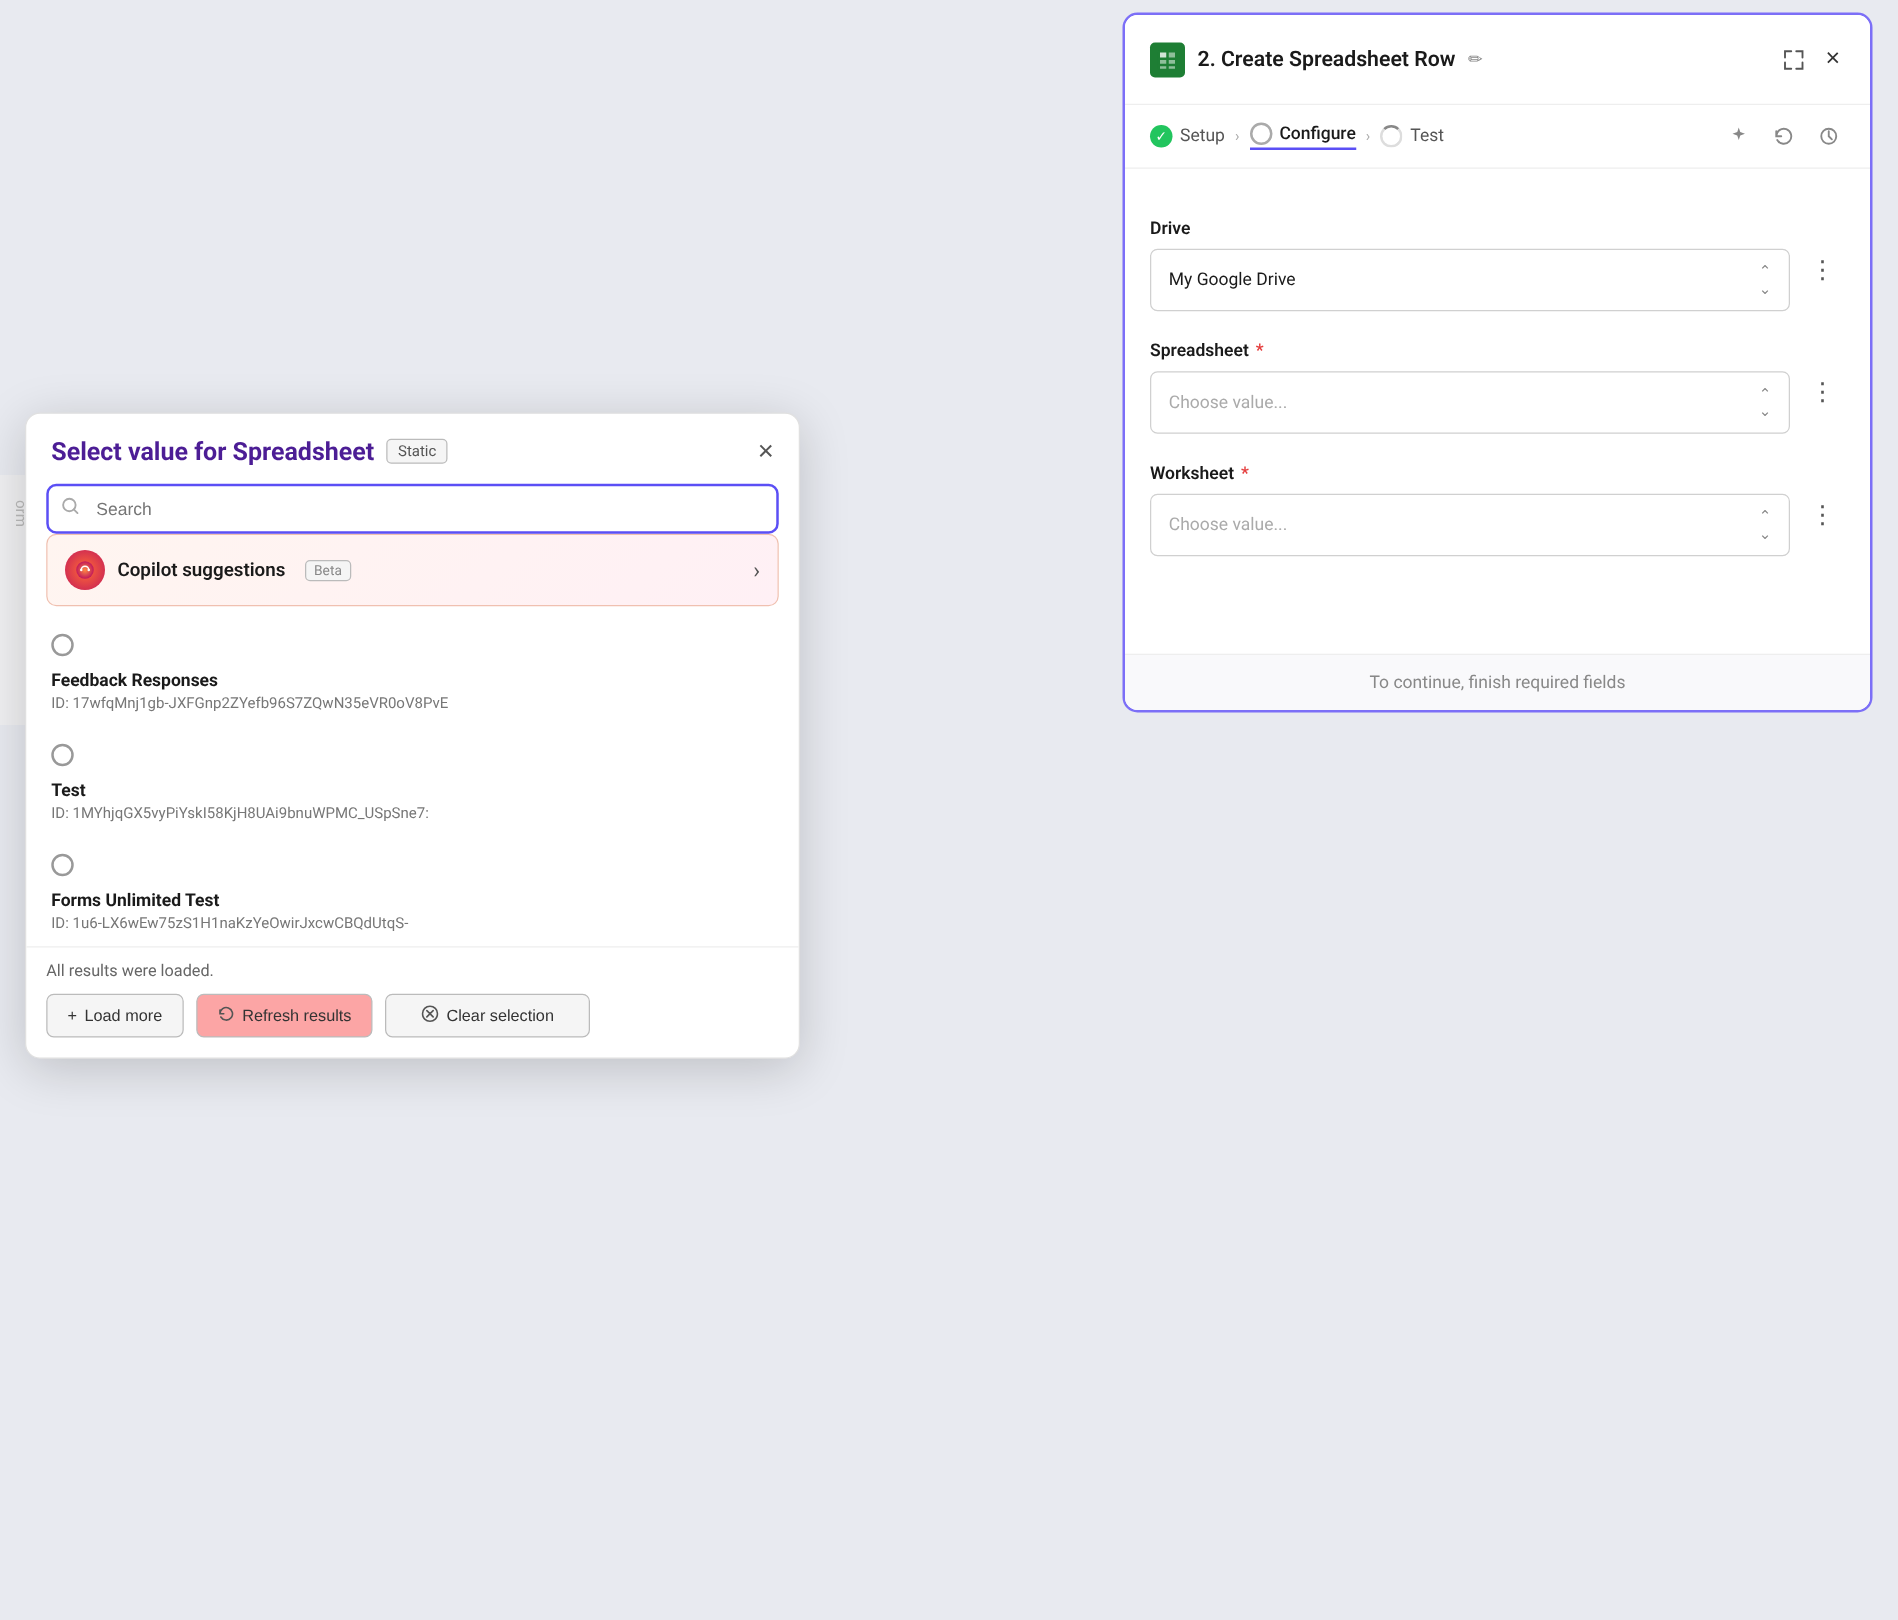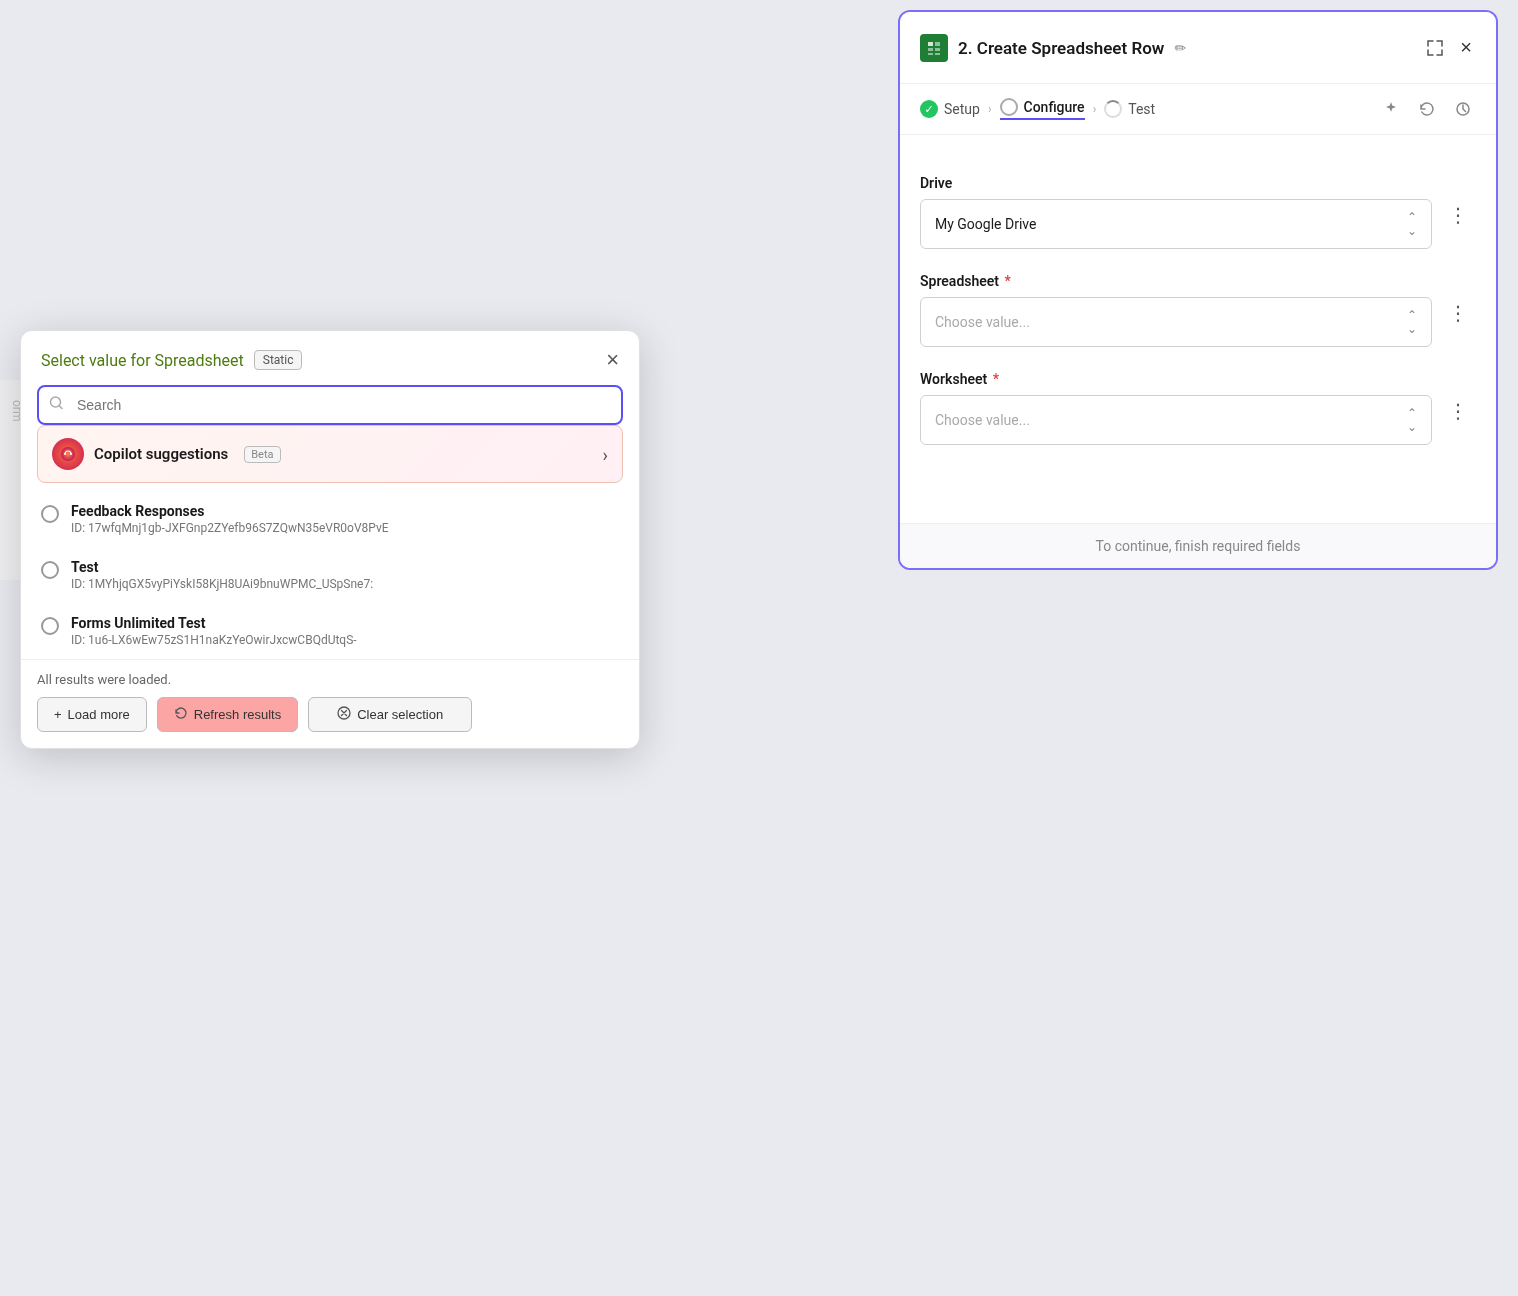--- a/index.html
+++ b/index.html
@@ -250,23 +250,23 @@
       padding: 18px 20px 14px;
     }
 
     .modal-title-group {
       display: flex;
       align-items: center;
       gap: 10px;
     }
 
     .modal-title {
-      font-size: 16px;
-      font-weight: 400;
-      color: #4d7c0f;
+      font-size: 20px;
+      font-weight: 700;
+      color: #4c1d95;
     }
 
     .static-badge {
       font-size: 12px;
       color: #555;
       border: 1px solid #bbb;
       border-radius: 4px;
       padding: 2px 8px;
       background: #f5f5f5;
     }
@@ -359,20 +359,21 @@
     }
 
     
     .list-item {
       display: flex;
       align-items: flex-start;
       gap: 12px;
       padding: 12px 20px;
       cursor: pointer;
       border-radius: 4px;
+      flex-direction: column;
     }
 
     .radio-btn {
       width: 18px;
       height: 18px;
       border: 2px solid #999;
       border-radius: 50%;
       margin-top: 2px;
       flex-shrink: 0;
       background: #fff;

